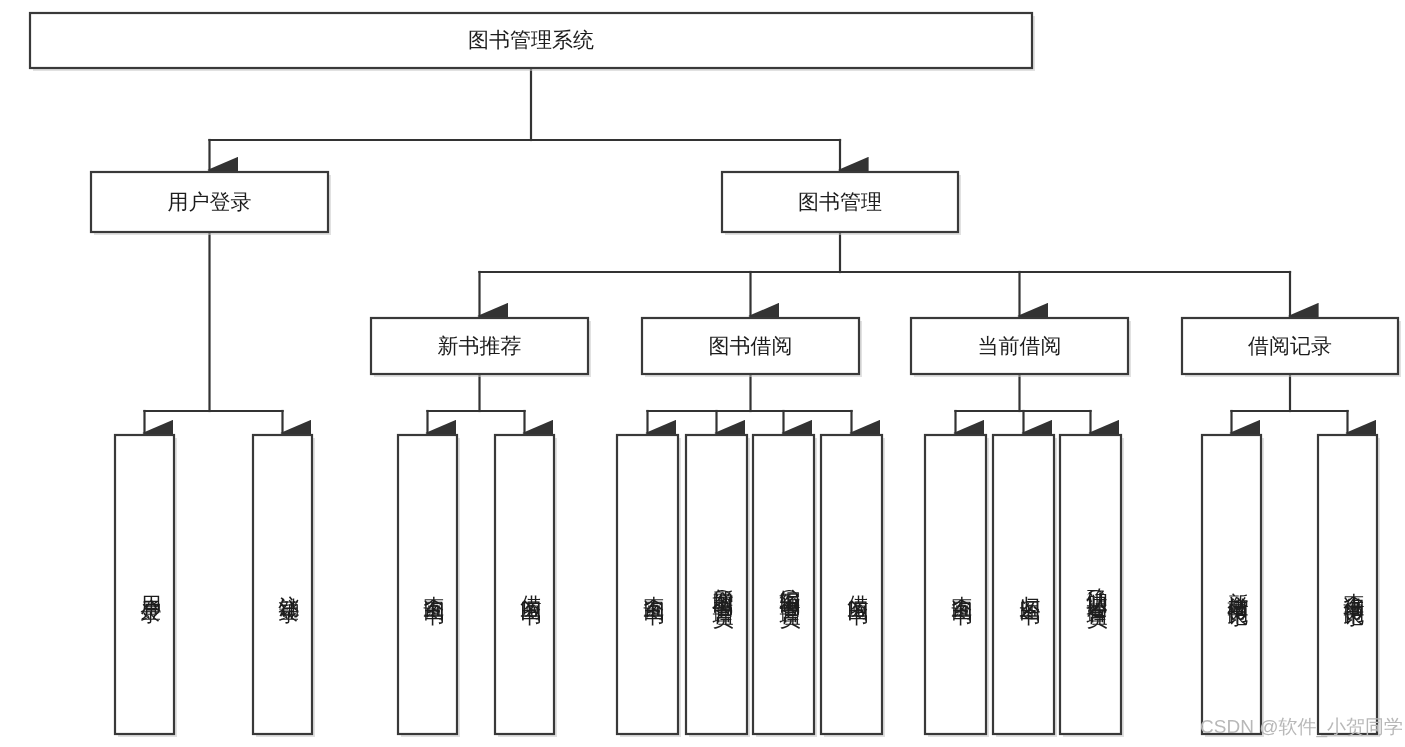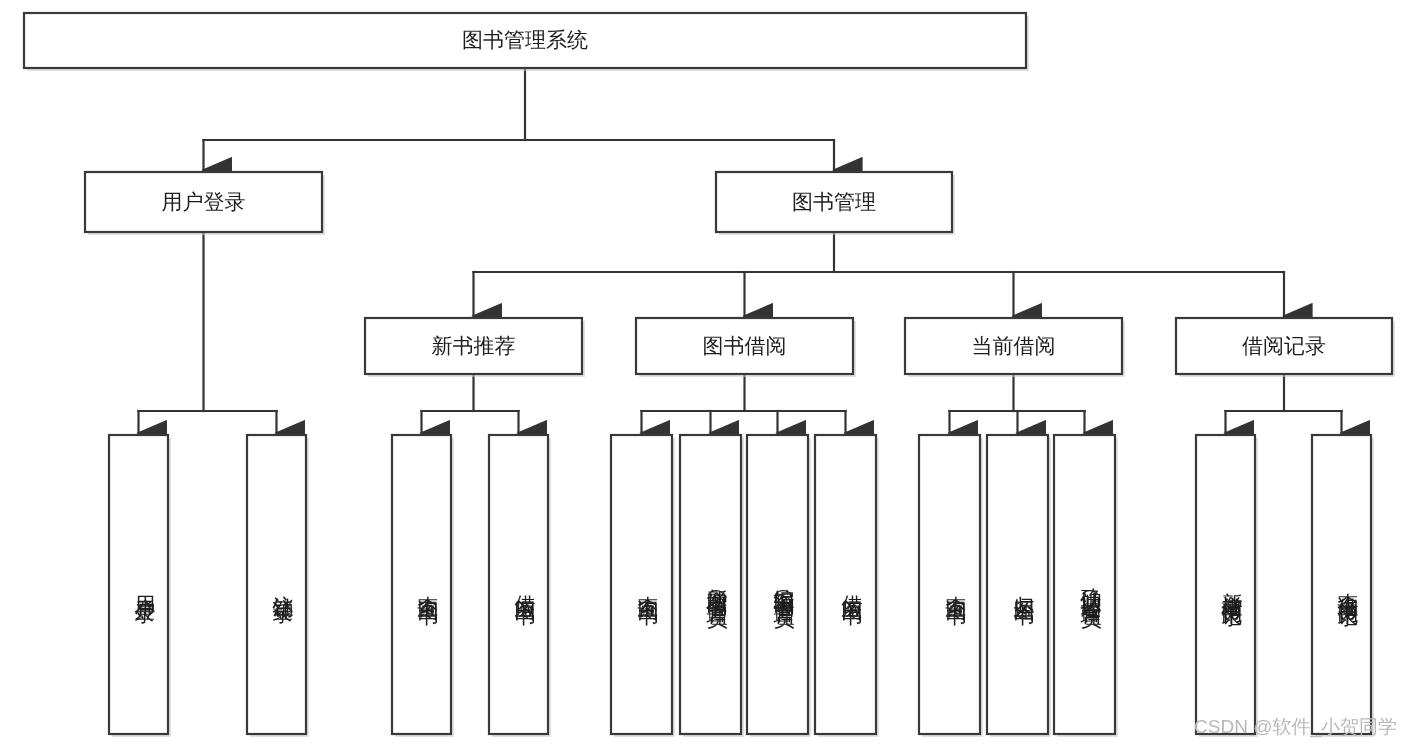--- a/index.html
+++ b/index.html
@@ -10,21 +10,21 @@
   }
   body {
     width: 1405px;
     height: 747px;
     font-family: "Liberation Sans", "DejaVu Sans", sans-serif;
     overflow: hidden;
     position: relative;
   }
   #chart-root {
     position: absolute;
-    left: 4px;
+    left: 10px;
     top: 0;
     width: 1184px;
     height: 747px;
   }
   svg.diagram {
     display: block;
     width: 1405px;
     height: 747px;
   }
   .node-rect {

